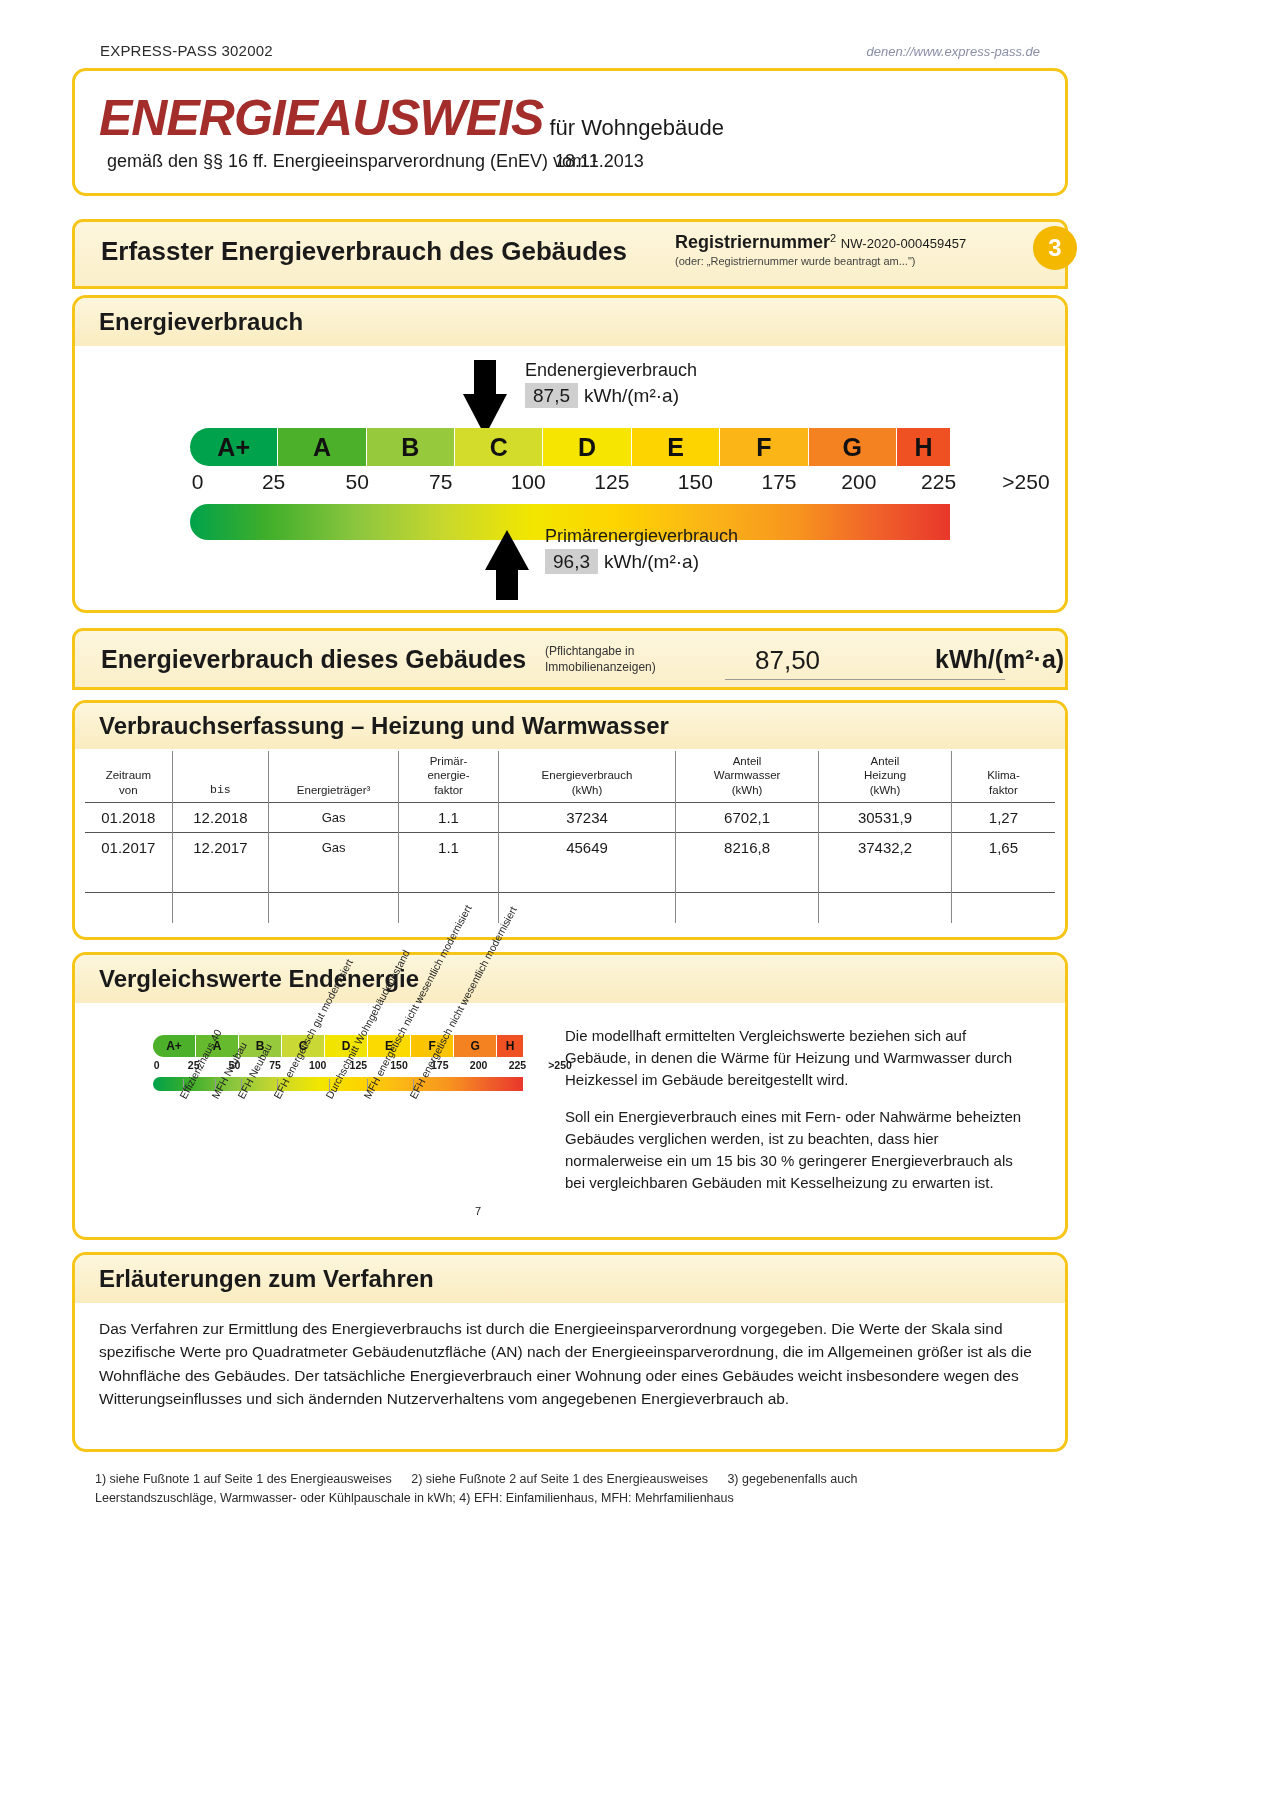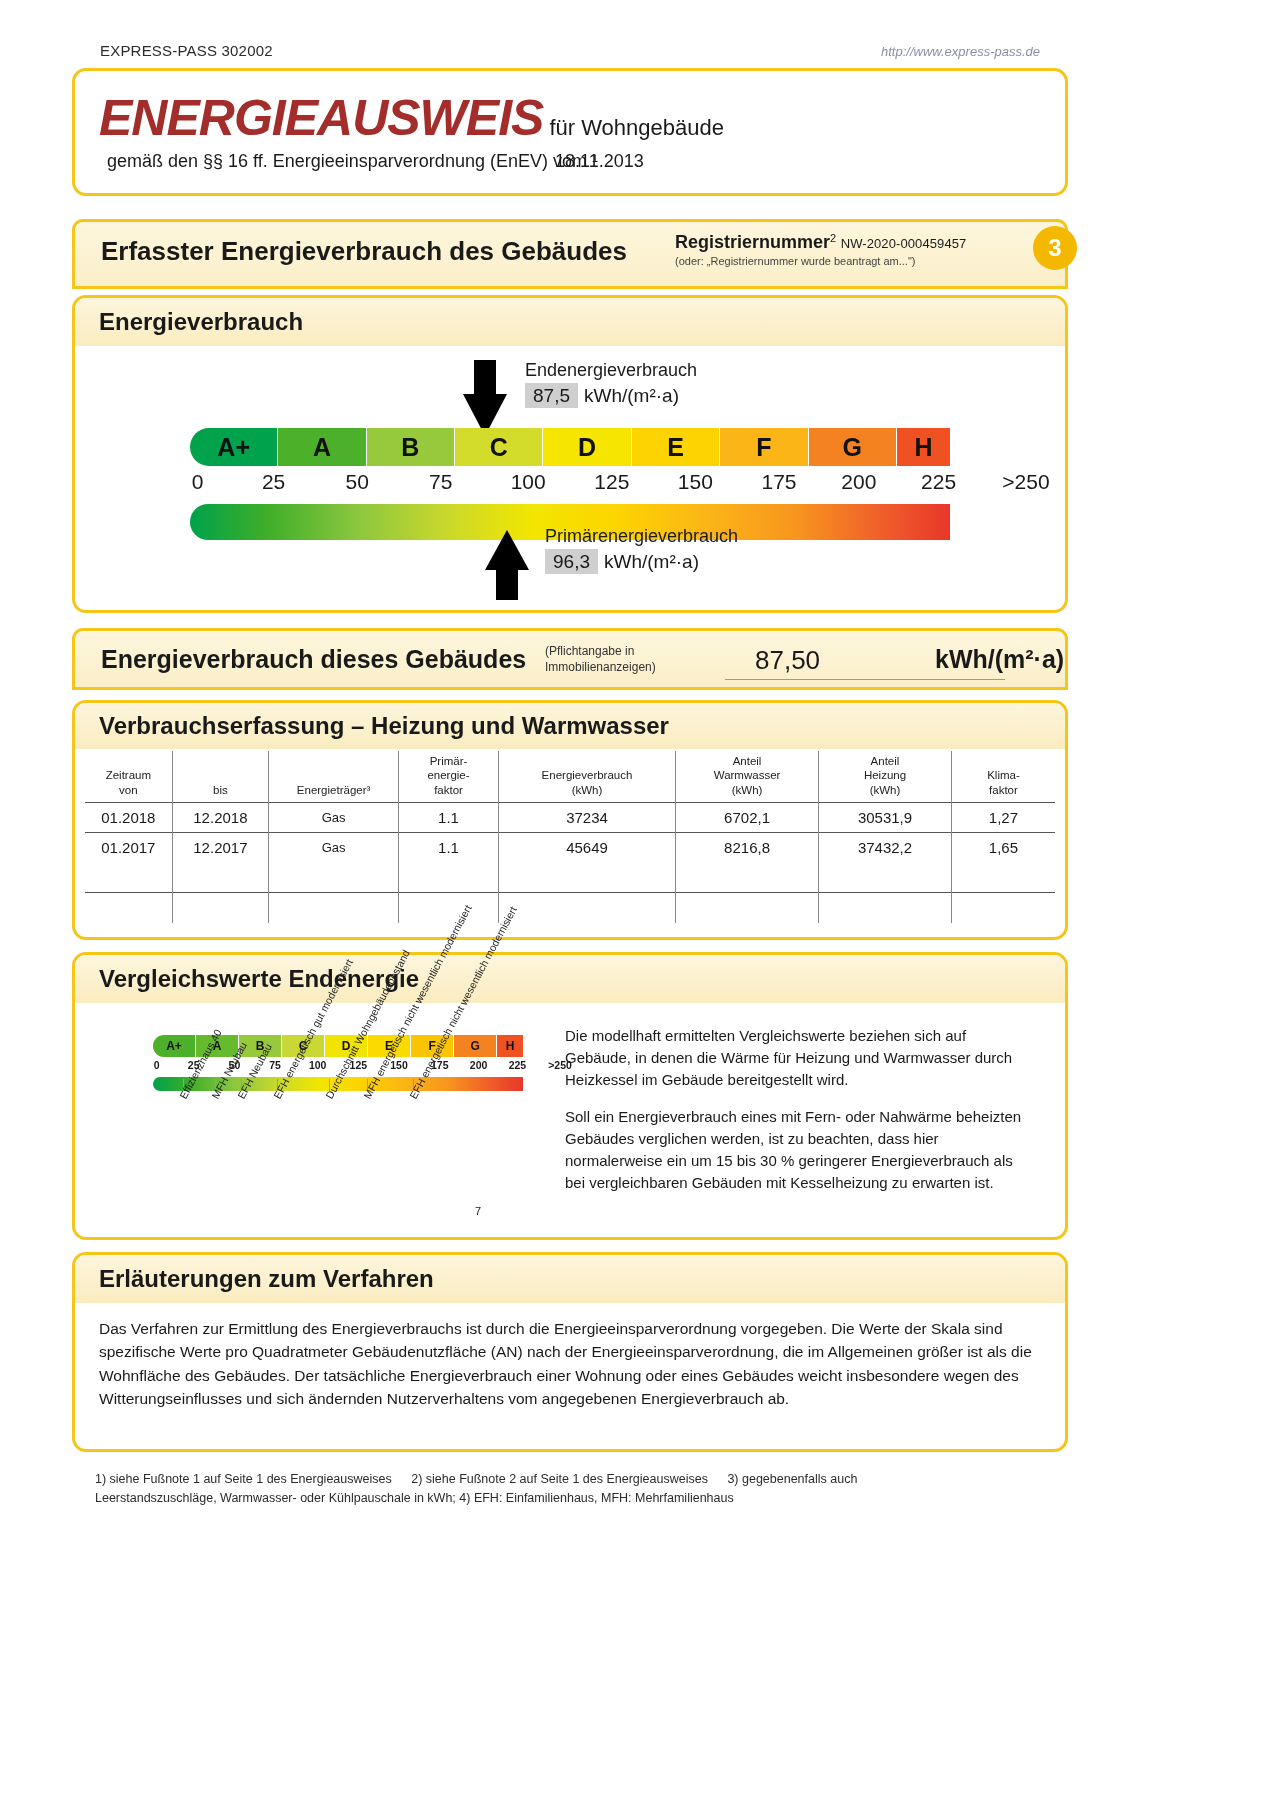--- a/index.html
+++ b/index.html
@@ -182,21 +182,21 @@
   .footnotes { position:absolute; left:95px; top:1470px; width:960px; font-size:12.5px; color:#2b2b2b; line-height:1.55; }
   .fn-row span { margin-right:16px; }
 </style>
 </head>
 <body>
 
 <div class="page">
 
   <div class="topbar">
     <div class="pass-id">EXPRESS-PASS 302002</div>
-    <div class="url">http://www.express-pass.de</div>
+    <div class="url">denen://www.express-pass.de</div>
   </div>
 
   <div class="box" id="title-box">
     <div class="ea-title">
       <span class="ea-main">ENERGIEAUSWEIS</span><span class="ea-sub">für Wohngebäude</span>
     </div>
     <div class="ea-law">gemäß den §§ 16 ff. Energieeinsparverordnung (EnEV) vom ¹</div>
     <div class="ea-date">18.11.2013</div>
   </div>
 
@@ -276,21 +276,21 @@
     <div class="hdrbar"></div>
     <div class="sec-title">Verbrauchserfassung – Heizung und Warmwasser</div>
 
     <table class="verb">
       <thead>
         <tr class="hdr-row">
           <th style="width:90px;">
             <div class="zeit-top">Zeitraum</div>
             <div>von</div>
           </th>
-          <th style="width:100px;">
+          <th style="width:100px;font-family:Liberation Mono, monospace;">
             <div class="zeit-top" style="visibility:hidden;">.</div>
             <div>bis</div>
           </th>
           <th style="width:135px;">Energieträger³</th>
           <th style="width:105px;">
             <div>Primär-</div>
             <div>energie-</div>
             <div>faktor</div>
           </th>
           <th style="width:185px;">

